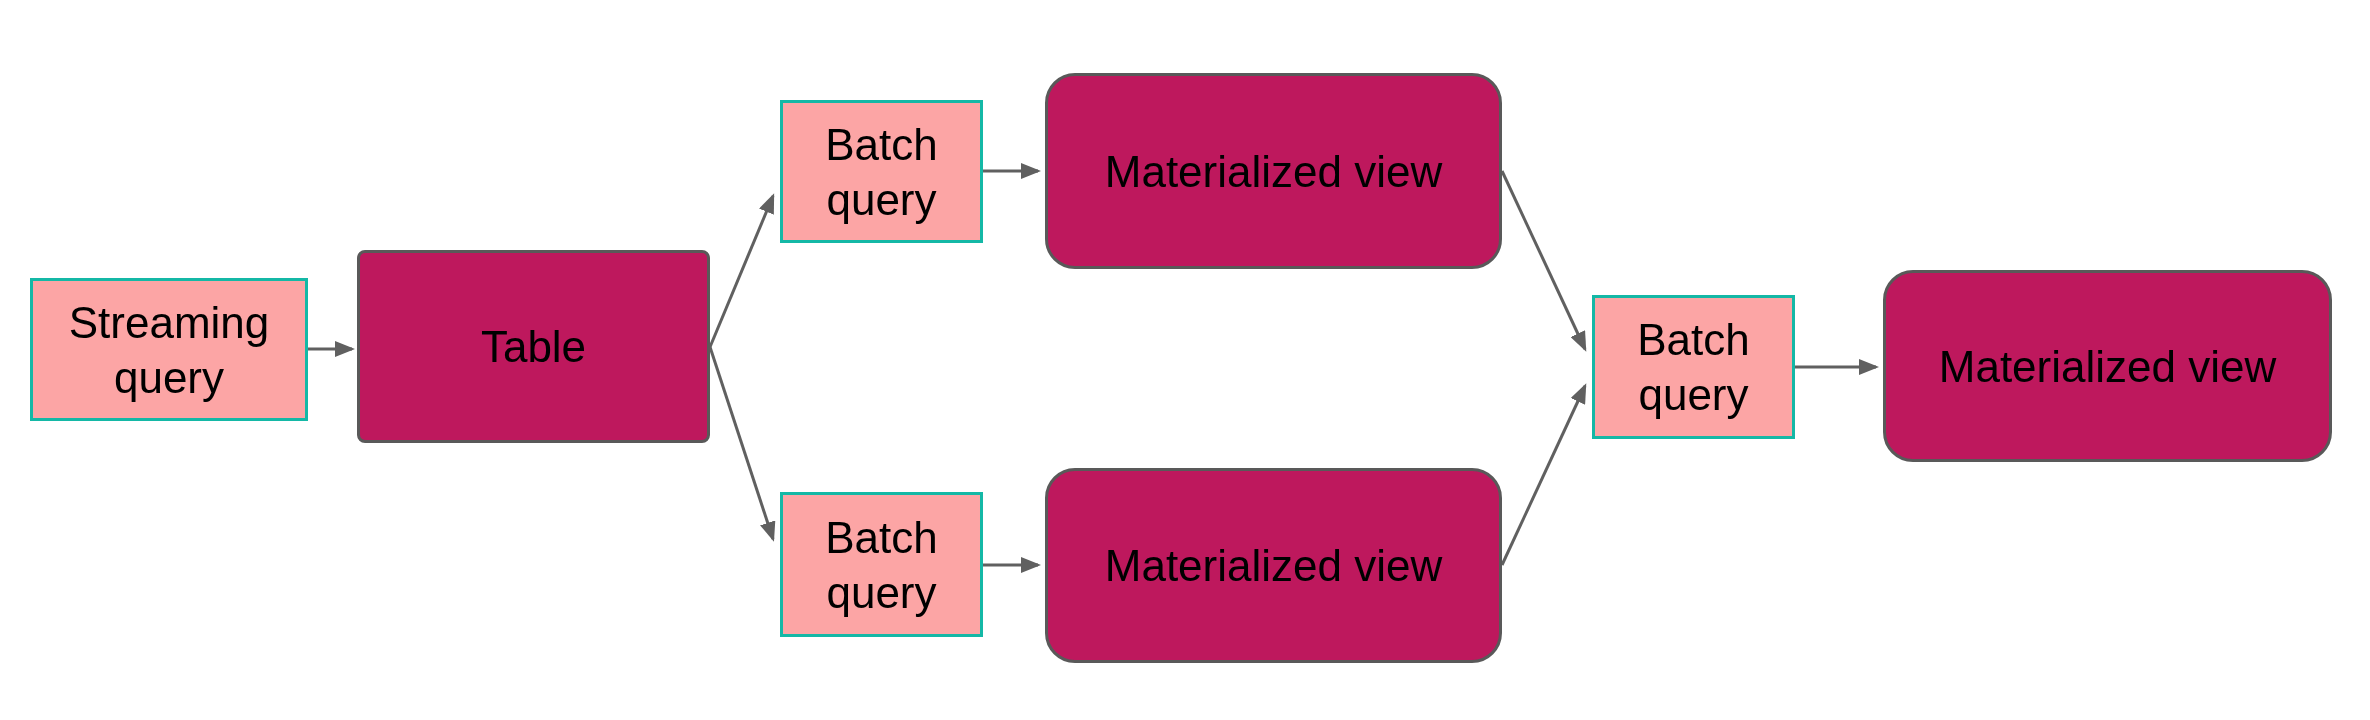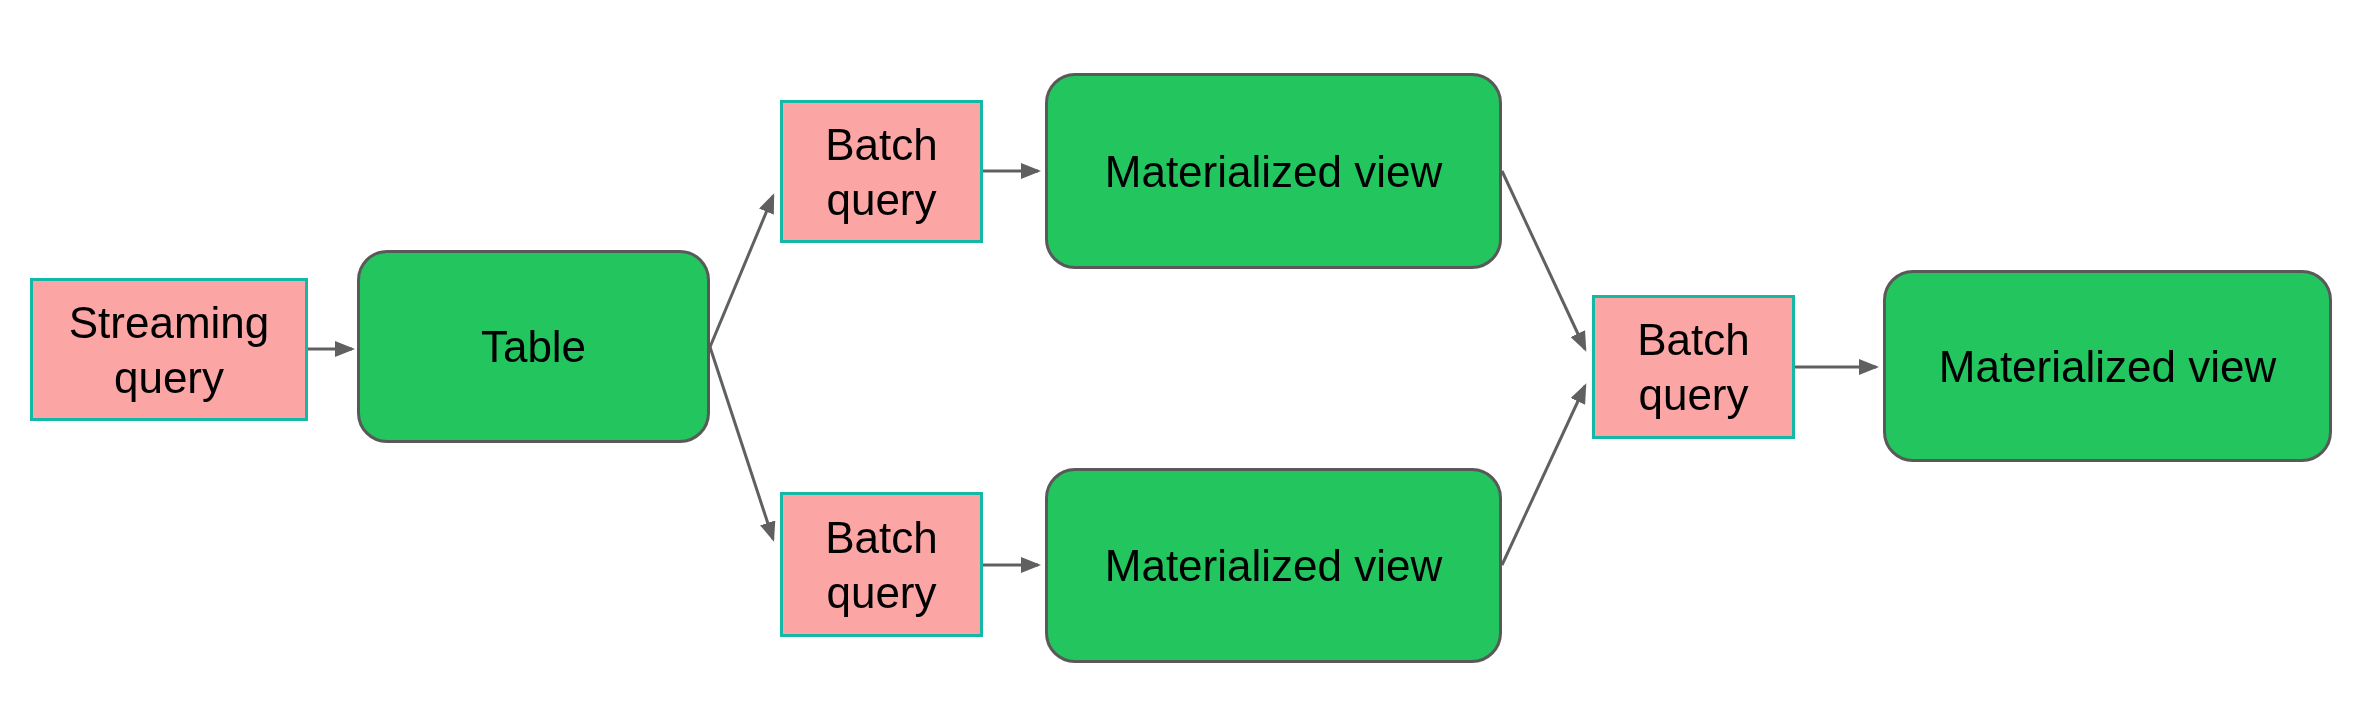--- a/index.html
+++ b/index.html
@@ -32,27 +32,27 @@
     font-size: 44px;
     line-height: 1.25;
     color: #000000;
     padding: 0 2px;
   }
   .node.query {
     background: #fca5a5;
     border: 3px solid #14b8a6;
   }
   .node.store {
-    background: #22c55e;
+    background: #be185d;
     border: 3px solid #595959;
     border-radius: 30px;
     align-items: center;
   }
   #n-streaming    { left: 30px;   top: 278px; width: 278px; height: 143px; align-items: center; }
-  #n-table        { left: 357px;  top: 250px; width: 353px; height: 193px; }
+  #n-table        { left: 357px;  top: 250px; width: 353px; height: 193px; border-radius: 8px; }
   #n-batch-top    { left: 780px;  top: 100px; width: 203px; height: 143px; }
   #n-mv-top       { left: 1045px; top: 73px;  width: 457px; height: 196px; }
   #n-batch-bottom { left: 780px;  top: 492px; width: 203px; height: 145px; }
   #n-mv-bottom    { left: 1045px; top: 468px; width: 457px; height: 195px; }
   #n-batch-merge  { left: 1592px; top: 295px; width: 203px; height: 144px; }
   #n-mv-final     { left: 1883px; top: 270px; width: 449px; height: 192px; }
   .edge {
     stroke: #606060;
     stroke-width: 3;
   }

